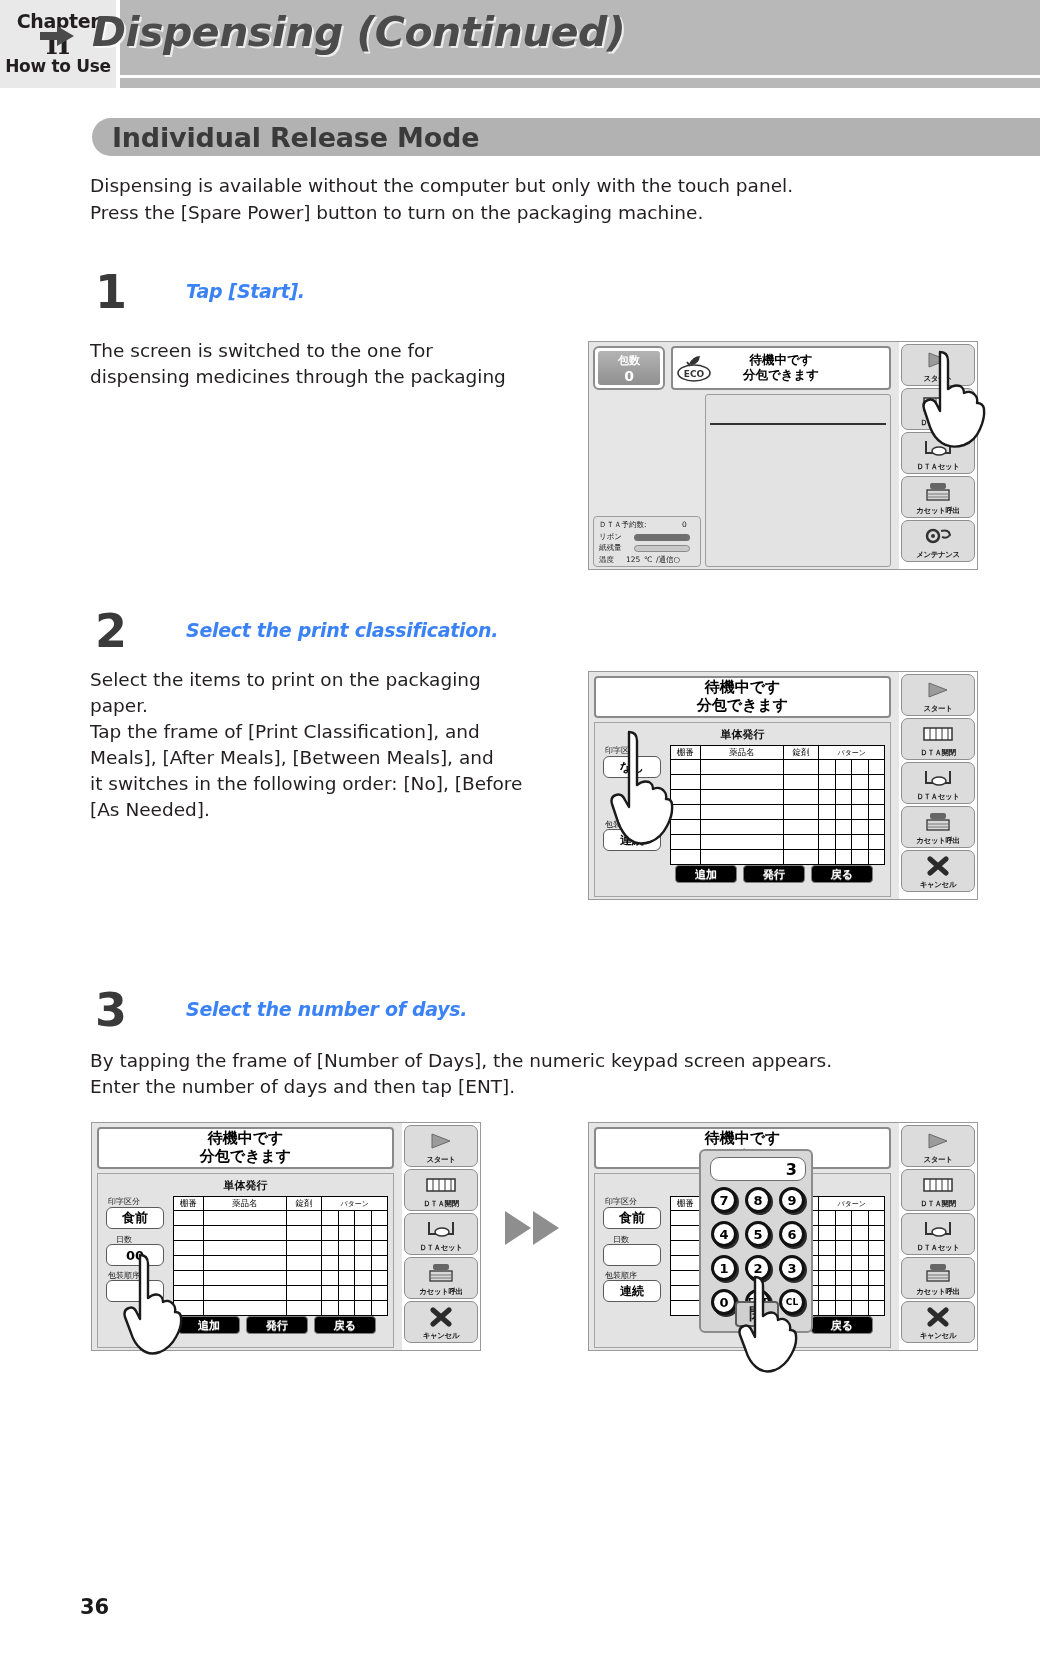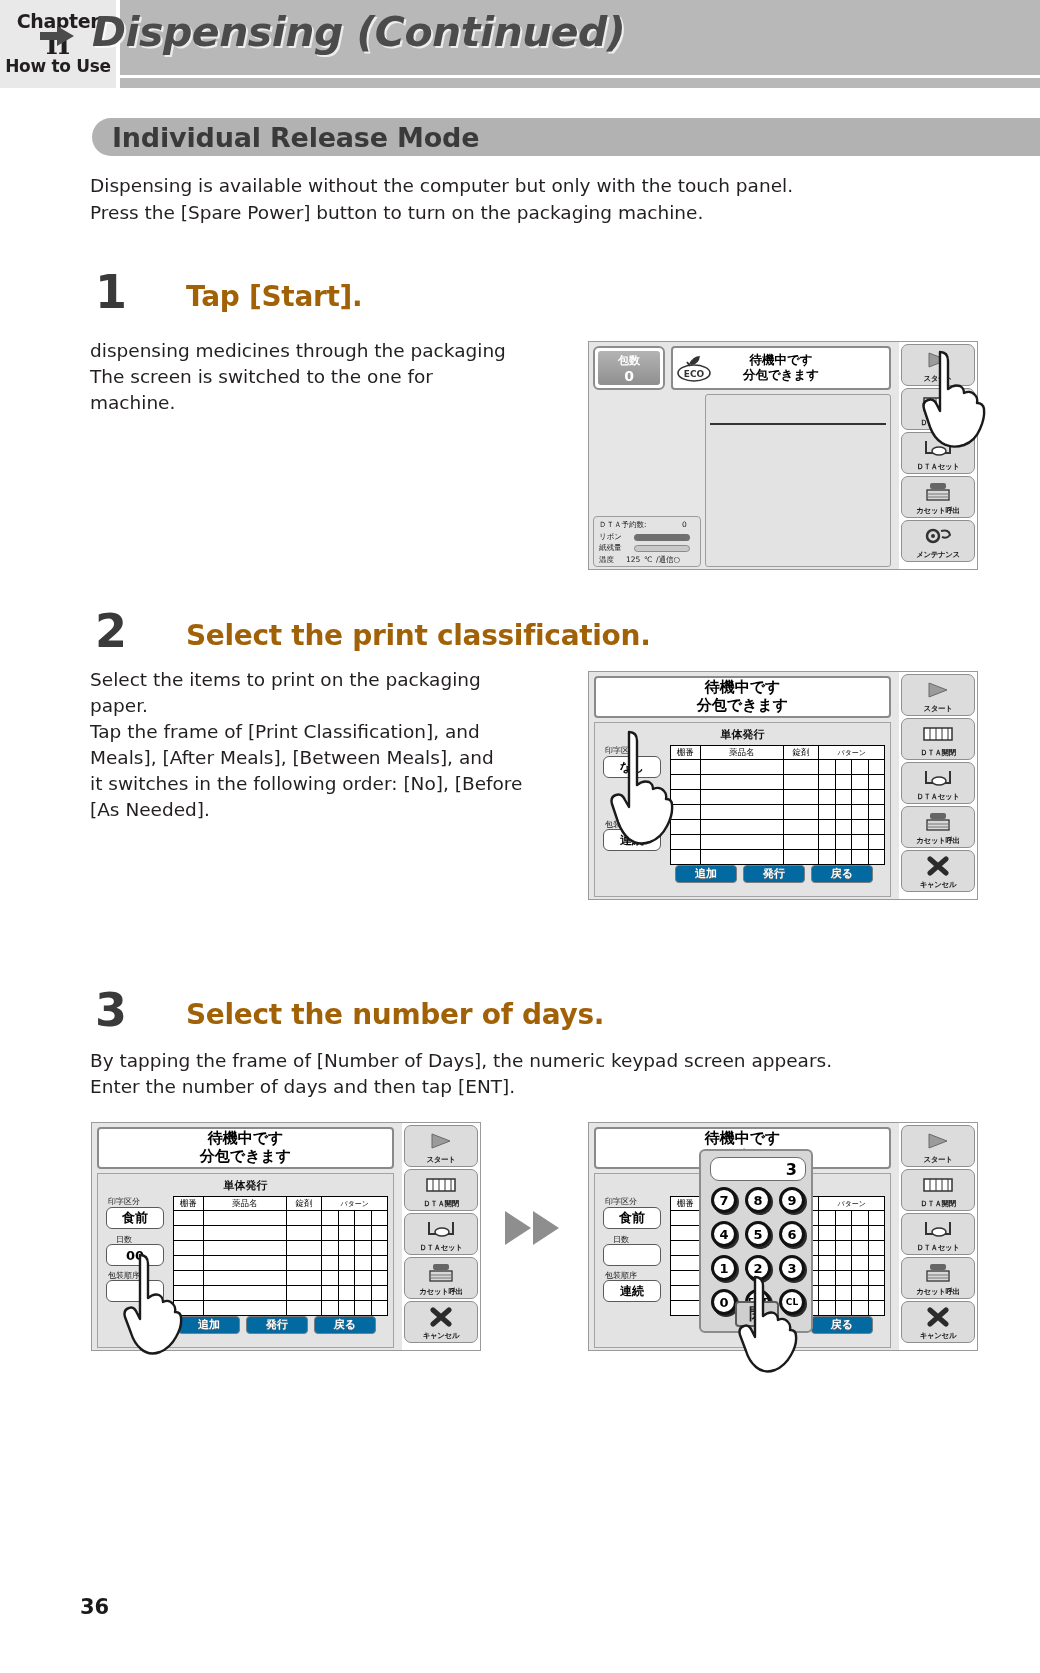--- a/index.html
+++ b/index.html
@@ -55,21 +55,21 @@
 
   
   .intro{
     position:absolute;left:90px;top:172px;width:880px;
     font-size:18.5px;line-height:27px;color:#231f20;
   }
   .stepnum{
     position:absolute;font-size:46px;font-weight:bold;color:#3a3a3a;
   }
   .steptitle{
-    position:absolute;font-size:28px;font-weight:bold;color:#a16207;letter-spacing:-.3px;
+    position:absolute;font-size:19px;font-weight:bold;color:#3b82f6;letter-spacing:-.3px;font-style:italic;
   }
   .steptext{
     position:absolute;font-size:18.5px;line-height:26px;color:#231f20;
   }
 
   
   .dev{position:absolute;background:#fff;border:1px solid #9a9a9a;box-sizing:border-box;}
   .dev .panel{position:absolute;background:#e6e6e6;box-sizing:border-box;}
   .lcdmsg{
     position:absolute;background:#fff;border:2px solid #8a8a8a;border-radius:4px;
@@ -90,22 +90,22 @@
   .smallbox{position:absolute;background:#fff;border:1.5px solid #5a5a5a;border-radius:6px;box-sizing:border-box;
             display:flex;align-items:center;justify-content:center;font-weight:bold;color:#000;}
   .lab{position:absolute;font-size:8.5px;color:#1a1a1a;white-space:nowrap;}
 
   
   .gtable{position:absolute;border-collapse:collapse;background:#fff;}
   .gtable td,.gtable th{border:1px solid #000;padding:0;}
   .gtable th{font-size:8.5px;font-weight:normal;color:#000;height:13px;}
 
   .actbtn{
-    position:absolute;background:#0369a1;border:1px solid #7d7d7d;border-radius:4px;
-    box-sizing:border-box;display:flex;align-items:flex-start;justify-content:center;
+    position:absolute;background:#000000;border:1px solid #7d7d7d;border-radius:4px;
+    box-sizing:border-box;display:flex;align-items:center;justify-content:center;
     font-size:11px;font-weight:bold;color:#fff;text-shadow:0 1px 0 #666;
   }
 
   
   .hand{position:absolute;pointer-events:none;}
 
   
   .bigarrow{position:absolute;}
 
   
@@ -156,23 +156,22 @@
 </div>
 
 <div class="intro">
   <div>Dispensing is available without the computer but only with the touch panel.</div>
   <div>Press the [Spare Power] button to turn on the packaging machine.</div>
 </div>
 
 <div class="stepnum" style="left:95px;top:265px;">1</div>
 <div class="steptitle" style="left:186px;top:280px;">Tap [Start].</div>
 <div class="steptext" style="left:90px;top:338px;width:470px;">
+  <div>The screen is switched to the one for</div>
   <div>dispensing medicines through the packaging</div>
-  <div>The screen is switched to the one for</div>
-  <div>machine.</div>
 </div>
 
 <div class="dev" style="left:588px;top:341px;width:390px;height:229px;">
   <div class="panel" style="left:0;top:0;width:310px;height:227px;background:#e6e6e6;"></div>
 
   <div style="position:absolute;left:4px;top:4px;width:72px;height:44px;background:#fff;border:2px solid #8d8d8d;border-radius:6px;box-sizing:border-box;">
     <div style="position:absolute;left:3px;top:3px;right:3px;bottom:3px;background:linear-gradient(#b4b4b4,#8f8f8f);border-radius:3px;display:flex;flex-direction:column;align-items:center;justify-content:center;">
       <span style="font-size:11px;font-weight:bold;color:#fff;">包数</span>
       <span style="font-size:14px;font-weight:bold;color:#fff;">0</span>
     </div>

